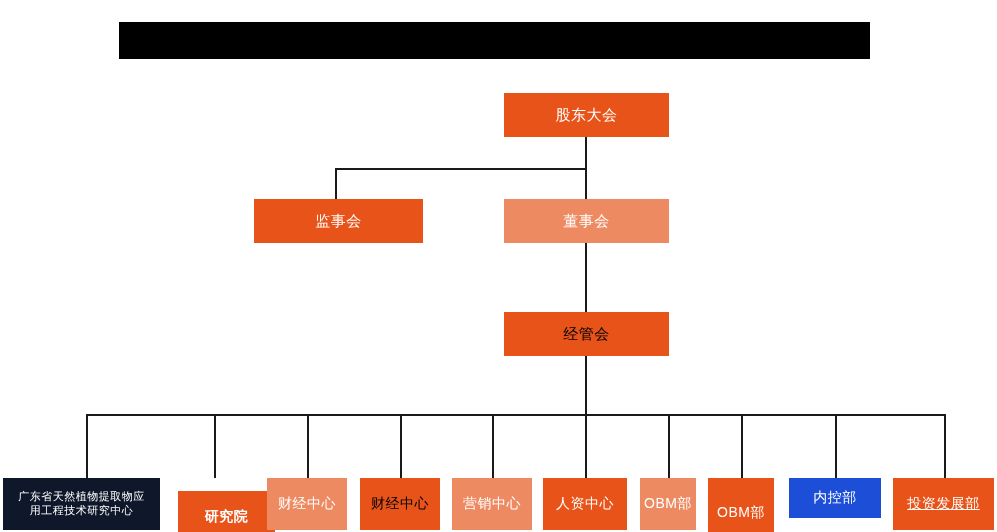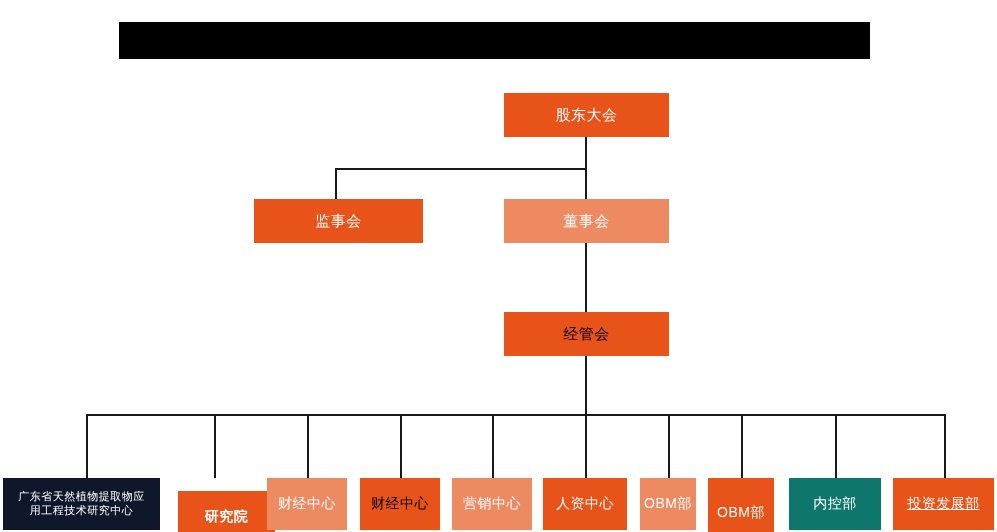--- a/index.html
+++ b/index.html
@@ -118,21 +118,21 @@
       </div>
       <div class="node dark tier-leaf" style="left: 543px; top: 478px; width: 84px; height: 52px; background: rgb(232, 83, 26); color: rgb(255, 255, 255);">
         <span class="label">人资中心</span>
       </div>
       <div class="node light tier-leaf" style="left: 640px; top: 478px; width: 56px; height: 52px; background: rgb(238, 138, 98); color: rgb(255, 255, 255);">
         <span class="label">OBM部</span>
       </div>
       <div class="node dark tier-leaf" style="left: 708px; top: 478px; width: 66px; height: 69px; background: rgb(232, 83, 26); color: rgb(255, 255, 255);">
         <span class="label">OBM部</span>
       </div>
-      <div class="node light tier-leaf" style="left: 789px; top: 478px; width: 92px; height: 52px; background: #0f766e; color: rgb(255, 255, 255);">
+      <div class="node light tier-leaf" style="left: 789px; top: 478px; width: 92px; height: 40px; background: #1d4ed8; color: rgb(255, 255, 255);">
         <span class="label">内控部</span>
       </div>
       <div class="node dark tier-leaf" style="left: 893px; top: 478px; width: 101px; height: 52px; background: rgb(232, 83, 26); color: rgb(255, 255, 255); text-decoration: underline;">
         <span class="label">投资发展部</span>
       </div>
     </div>
 
 </div>
 
 </body></html>

